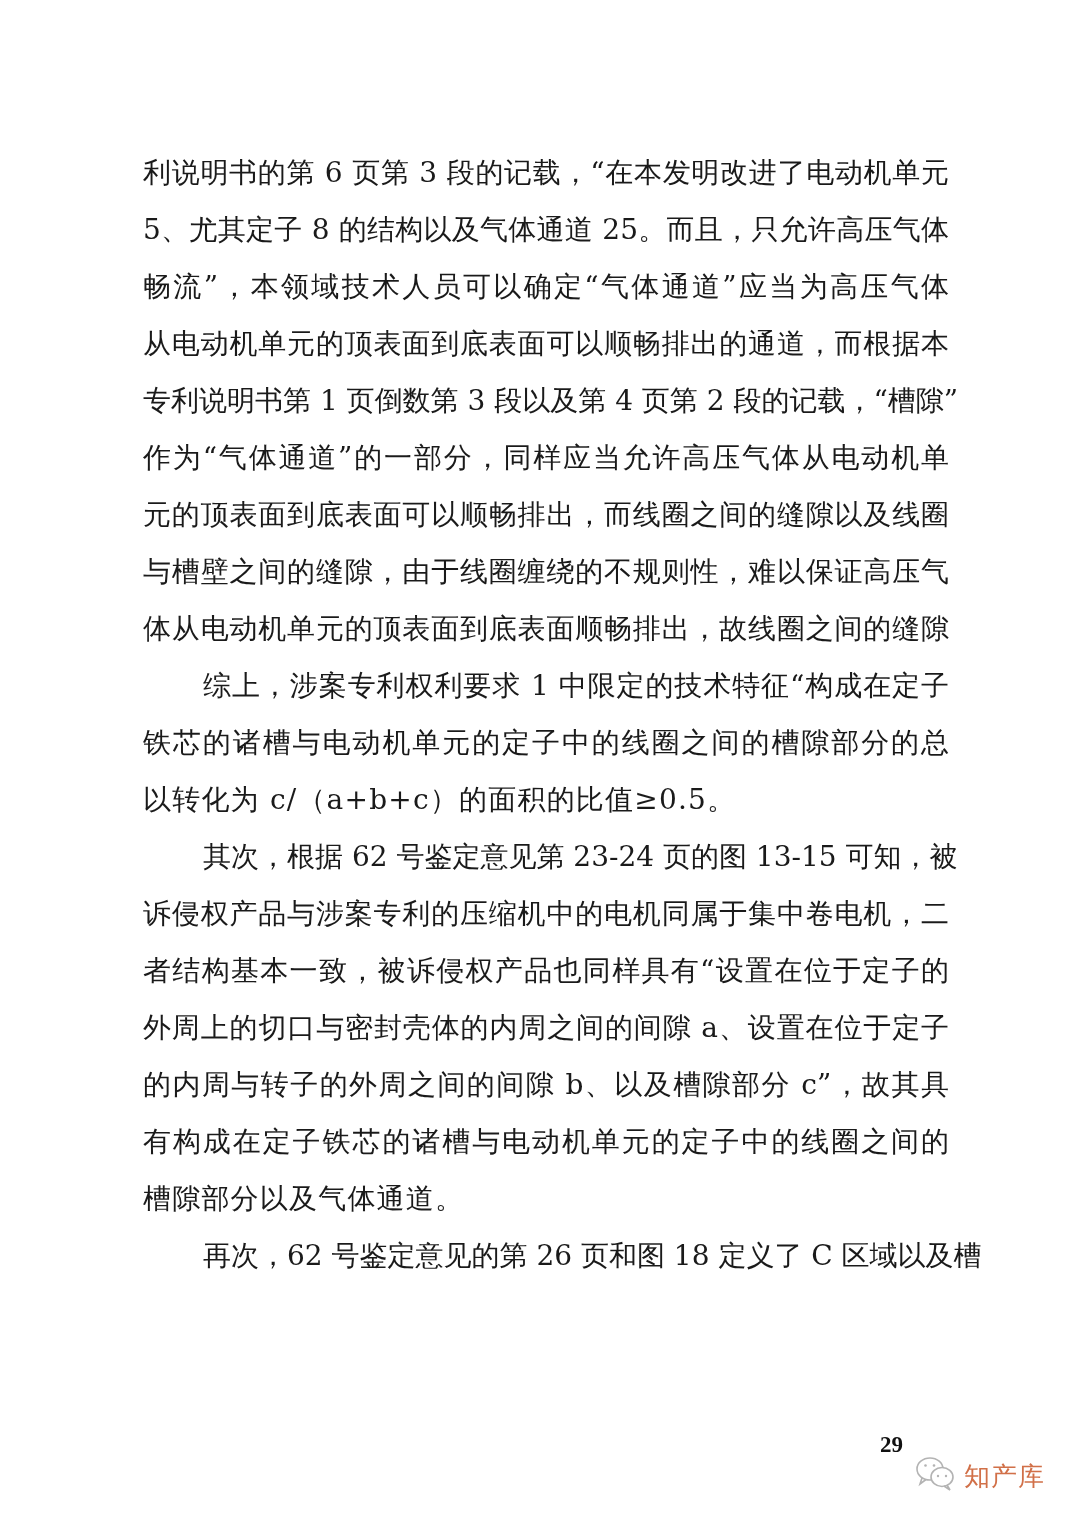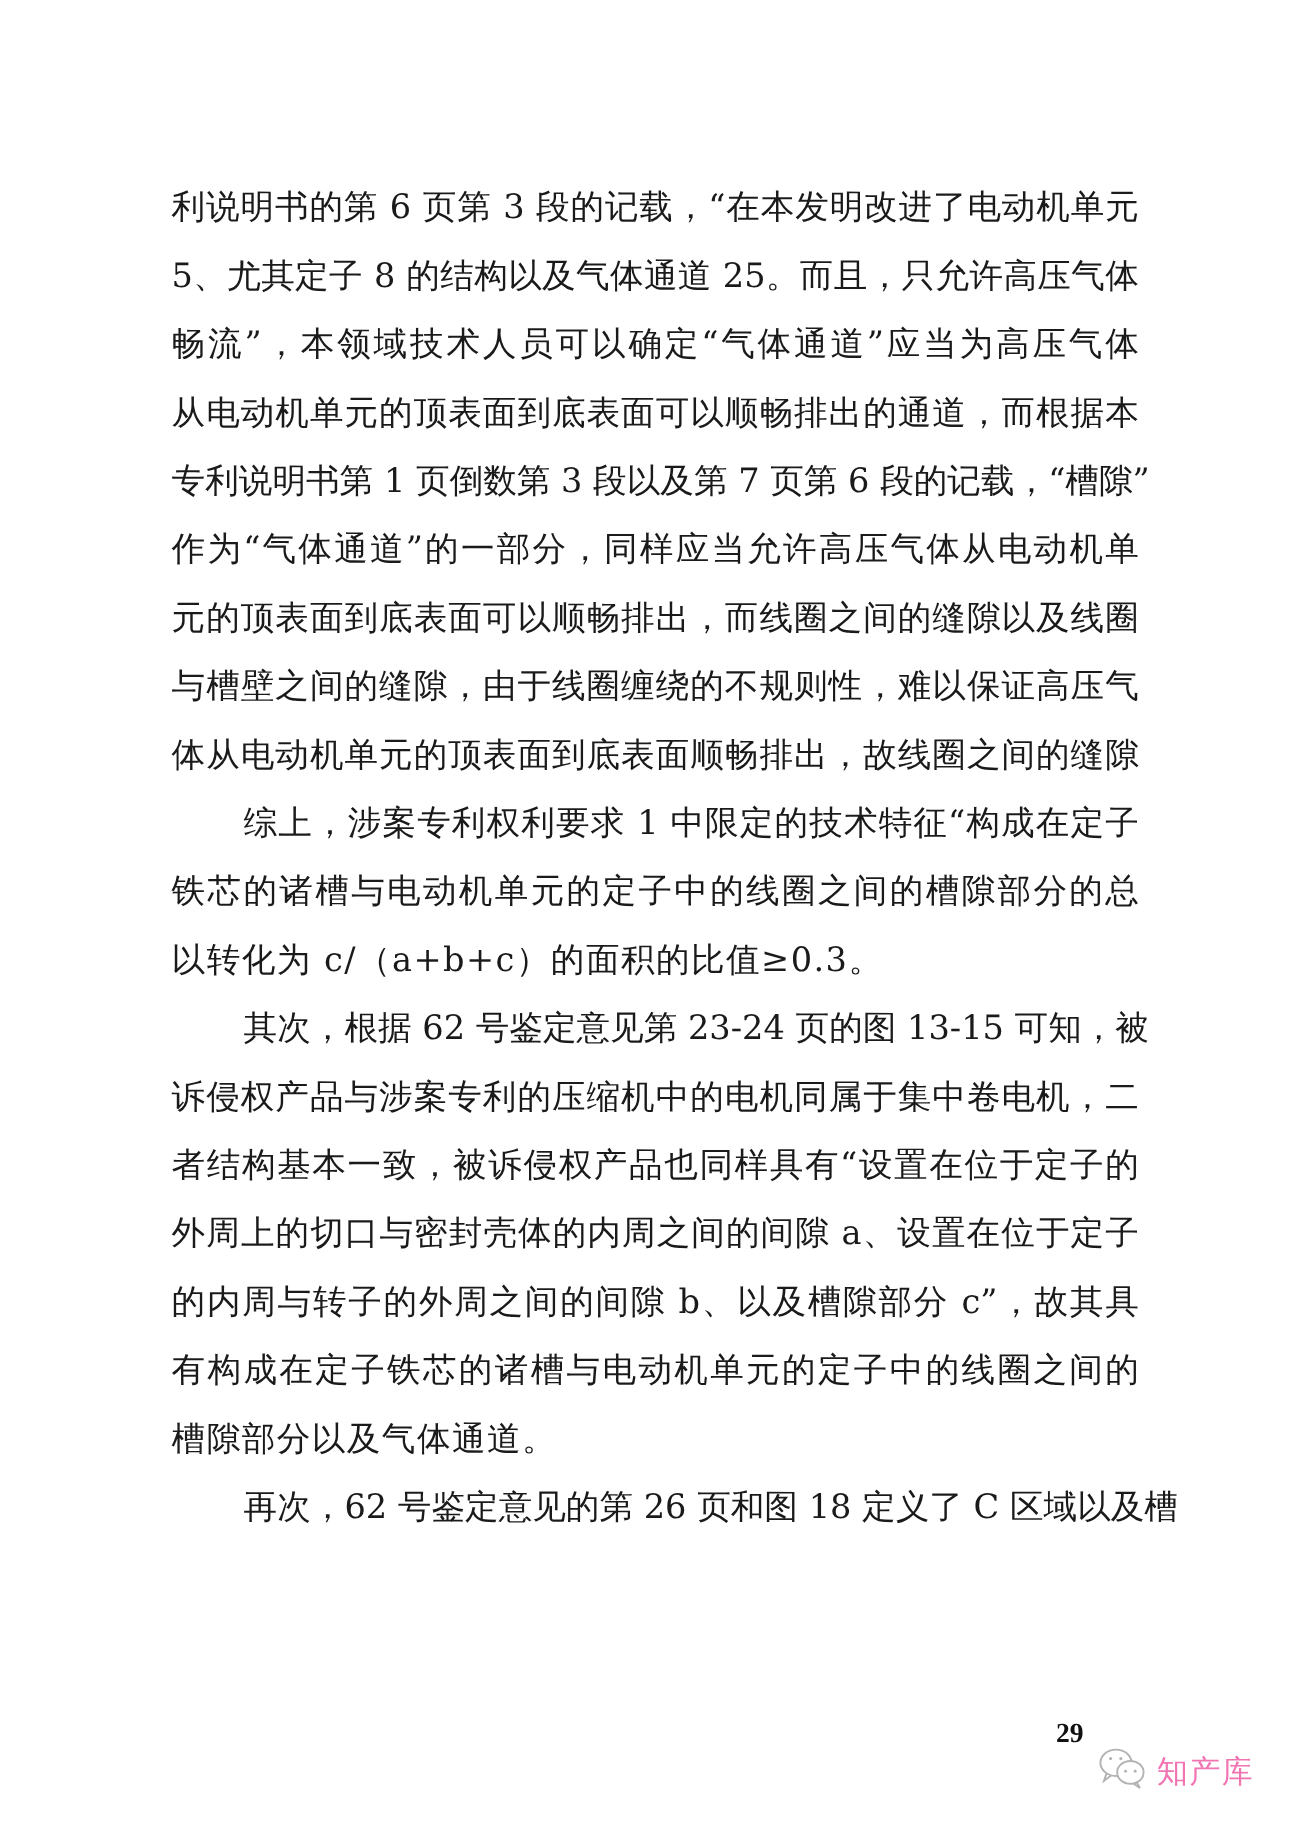--- a/index.html
+++ b/index.html
@@ -58,46 +58,46 @@
     left: 914px;
     top: 1455px;
     display: flex;
     align-items: center;
     gap: 6px;
     opacity: 0.75;
   }
   .watermark-text {
     font-family: "DejaVu Sans", "Liberation Sans", sans-serif;
     font-size: 26px;
-    color: #ec4899;
+    color: #c2410c;
     letter-spacing: 1px;
   }
 </style>
 </head>
 <body>
 
 <div class="page">
   <div class="body-text">
 
     <div>
       <div class="line">利说明书的第 6 页第 3 段的记载，“在本发明改进了电动机单元</div>
       <div class="line">5、尤其定子 8 的结构以及气体通道 25。而且，只允许高压气体</div>
       <div class="line">畅流”，本领域技术人员可以确定“气体通道”应当为高压气体</div>
       <div class="line">从电动机单元的顶表面到底表面可以顺畅排出的通道，而根据本</div>
-      <div class="line">专利说明书第 1 页倒数第 3 段以及第 7 页第 6 段的记载，“槽隙”</div>
+      <div class="line">专利说明书第 1 页倒数第 3 段以及第 4 页第 2 段的记载，“槽隙”</div>
       <div class="line">作为“气体通道”的一部分，同样应当允许高压气体从电动机单</div>
       <div class="line">元的顶表面到底表面可以顺畅排出，而线圈之间的缝隙以及线圈</div>
       <div class="line">与槽壁之间的缝隙，由于线圈缠绕的不规则性，难以保证高压气</div>
       <div class="line">体从电动机单元的顶表面到底表面顺畅排出，故线圈之间的缝隙</div>
     </div>
 
     <div>
       <div class="line indent">综上，涉案专利权利要求 1 中限定的技术特征“构成在定子</div>
       <div class="line">铁芯的诸槽与电动机单元的定子中的线圈之间的槽隙部分的总</div>
-      <div class="line last">以转化为 c/（a+b+c）的面积的比值≥0.3。</div>
+      <div class="line last">以转化为 c/（a+b+c）的面积的比值≥0.5。</div>
     </div>
 
     <div>
       <div class="line indent">其次，根据 62 号鉴定意见第 23-24 页的图 13-15 可知，被</div>
       <div class="line">诉侵权产品与涉案专利的压缩机中的电机同属于集中卷电机，二</div>
       <div class="line">者结构基本一致，被诉侵权产品也同样具有“设置在位于定子的</div>
       <div class="line">外周上的切口与密封壳体的内周之间的间隙 a、设置在位于定子</div>
       <div class="line">的内周与转子的外周之间的间隙 b、以及槽隙部分 c”，故其具</div>
       <div class="line">有构成在定子铁芯的诸槽与电动机单元的定子中的线圈之间的</div>
       <div class="line last">槽隙部分以及气体通道。</div>

